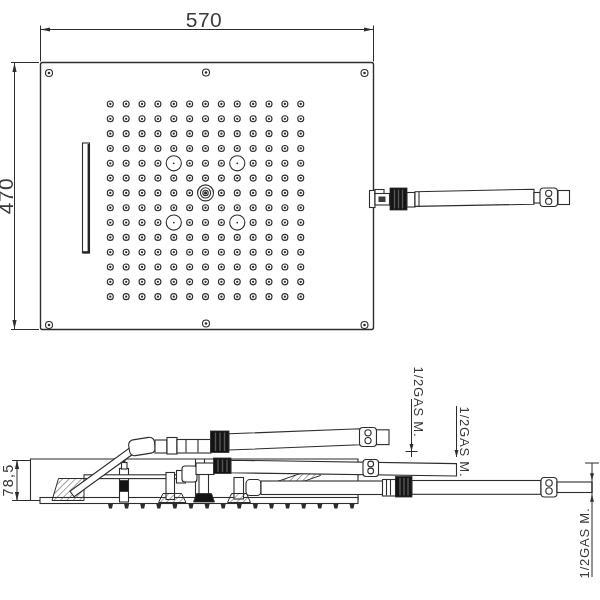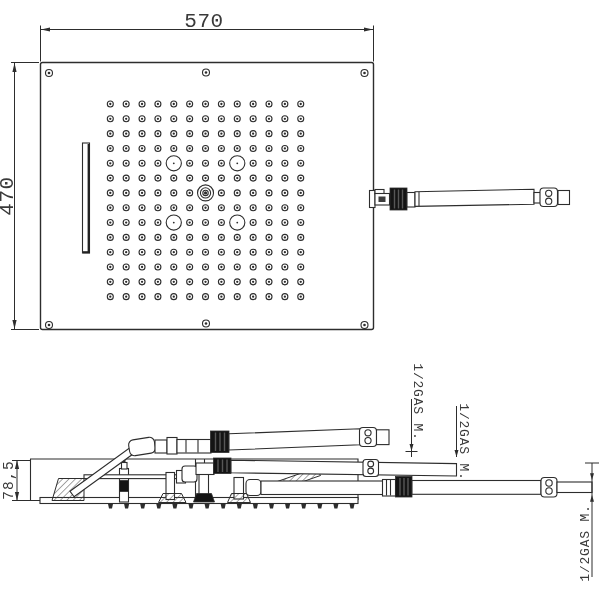--- a/index.html
+++ b/index.html
@@ -4,21 +4,21 @@
 <style>
   :root{
     --ink:#2d2d2d;
     --blk:#141414;
     --txt:#3a3a3a;
     --paper:#ffffff;
   }
   html,body{margin:0;padding:0;background:#e9e9e9;}
   .canvas{
     position:relative;width:600px;height:600px;background:var(--paper);
-    font-family:Liberation Mono, monospace;overflow:hidden;
+    font-family:Liberation Sans, sans-serif;overflow:hidden;
   }
   svg{position:absolute;left:0;top:0;}
   .s{stroke:var(--ink);fill:none;stroke-width:1.1;}
   .sw{stroke:var(--ink);fill:#fff;stroke-width:1.1;}
   .f{fill:var(--ink);stroke:none;}
   .blk{fill:var(--blk);stroke:var(--ink);stroke-width:0.8;}
   .rib{stroke:#575757;stroke-width:1.4;fill:none;}
   .dim{stroke:var(--ink);stroke-width:1;fill:none;}
   .txt{fill:var(--txt);stroke:none;}
   .t-big{font-size:21px;letter-spacing:0.5px;}

